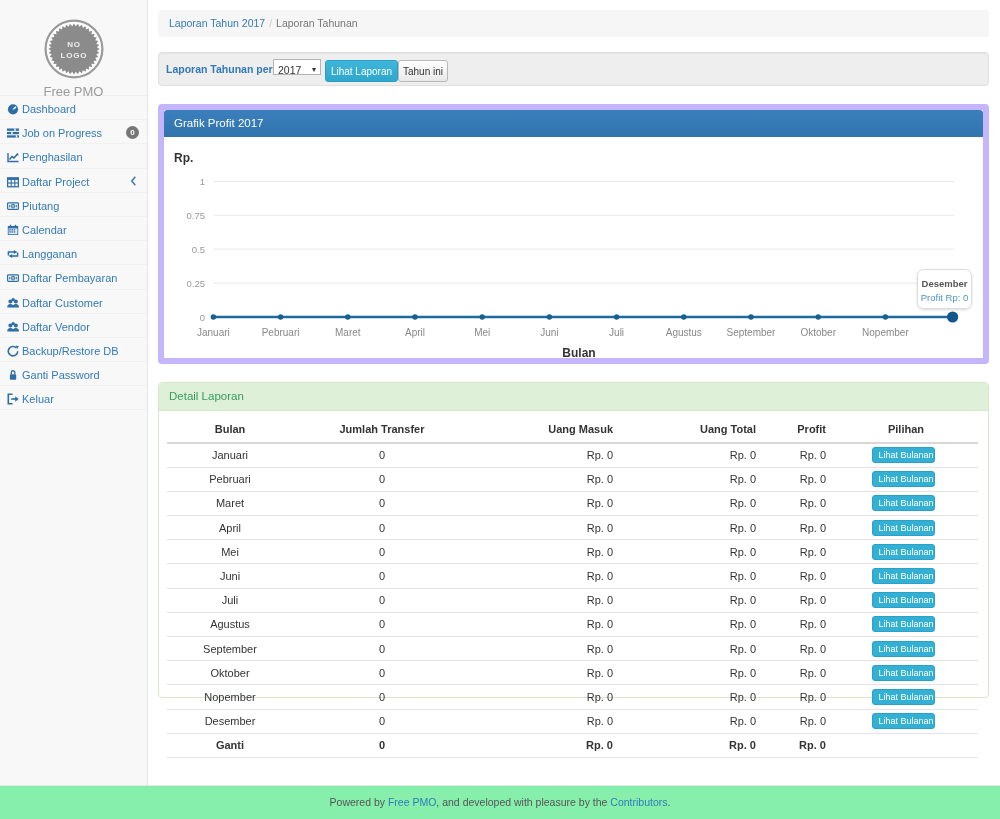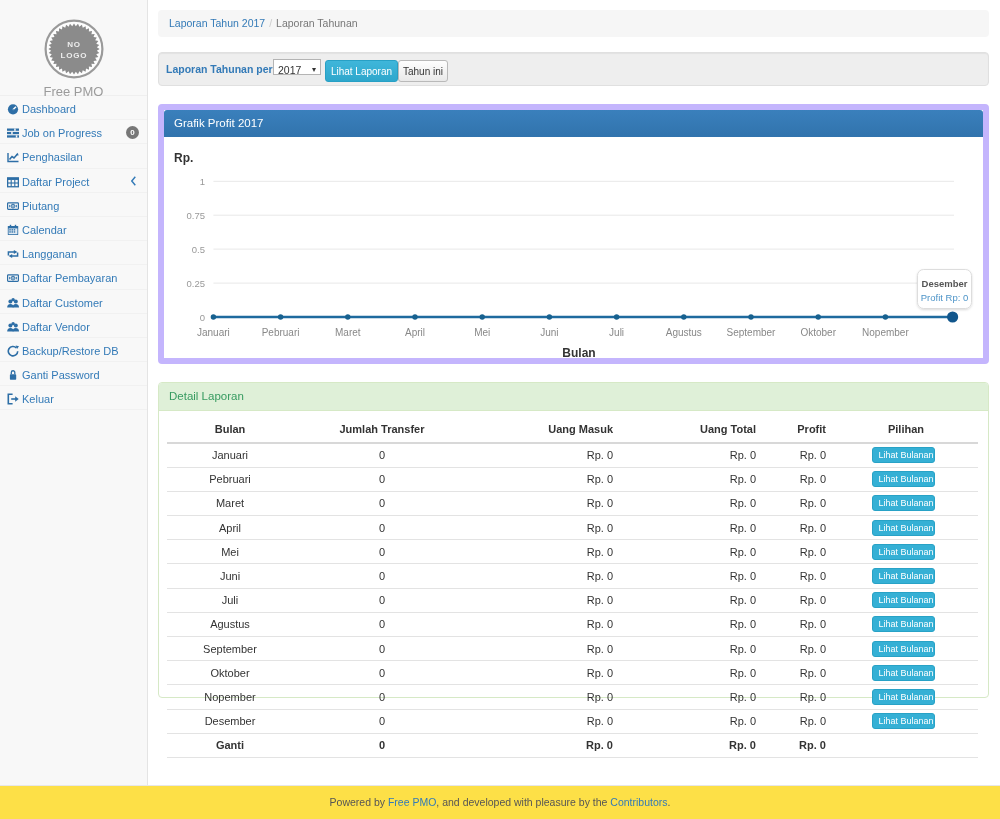--- a/index.html
+++ b/index.html
@@ -39,21 +39,21 @@
 #panel2 .hd { height:28px; background:#dff0d8; color:#379b60; font-size:11.5px; line-height:27px; padding-left:10px; border-radius:3px 3px 0 0; border-bottom:1px solid #d6e9c6; }
 #tbl { position:absolute; left:8px; top:33px; width:811px; border-collapse:collapse; table-layout:fixed; font-size:11px; color:#333; border-bottom:1px solid #e3e3e3; }
 #tbl th { font-weight:bold; border-bottom:2px solid #d8d8d8; padding:5px 8px; height:27px; }
 #tbl td { border-top:1px solid #e3e3e3; padding:0 8px; height:24.2px; }
 #tbl tr.first td { border-top:none; }
 #tbl .c { text-align:center; }
 #tbl .r { text-align:right; }
 .btn-sm { display:inline-block; width:63px; height:16px; margin-left:-6px; background:#35b0d5; border:1px solid #28a2c6; border-radius:3px; color:#fff; font-size:9px; line-height:14px; text-align:right; }
 
 
-#footer { position:absolute; left:0; top:785px; width:1000px; height:34px; background:#fde047; border-top:1px solid #e7e7e7; text-align:center; font-size:10.5px; color:#555; line-height:32px; }
+#footer { position:absolute; left:0; top:785px; width:1000px; height:34px; background:#86efac; border-top:1px solid #e7e7e7; text-align:center; font-size:10.5px; color:#555; line-height:32px; }
 </style>
 </head>
 <body>
 
 <div id="sidebar">
   <div id="brand">
     <svg width="62" height="62" viewBox="0 0 62 62">
         <circle cx="31" cy="31" r="28.4" fill="#fdfdfd" stroke="#9a9a9a" stroke-width="2.2"></circle>
         <polygon points="31.00,5.40 32.80,8.17 35.00,5.72 36.35,8.73 38.91,6.65 39.76,9.84 42.62,8.19 42.97,11.47 46.05,10.29 45.87,13.59 49.10,12.90 48.41,16.13 51.71,15.95 50.53,19.03 53.81,19.38 52.16,22.24 55.35,23.09 53.27,25.65 56.28,27.00 53.83,29.20 56.60,31.00 53.83,32.80 56.28,35.00 53.27,36.35 55.35,38.91 52.16,39.76 53.81,42.62 50.53,42.97 51.71,46.05 48.41,45.87 49.10,49.10 45.87,48.41 46.05,51.71 42.97,50.53 42.62,53.81 39.76,52.16 38.91,55.35 36.35,53.27 35.00,56.28 32.80,53.83 31.00,56.60 29.20,53.83 27.00,56.28 25.65,53.27 23.09,55.35 22.24,52.16 19.38,53.81 19.03,50.53 15.95,51.71 16.13,48.41 12.90,49.10 13.59,45.87 10.29,46.05 11.47,42.97 8.19,42.62 9.84,39.76 6.65,38.91 8.73,36.35 5.72,35.00 8.17,32.80 5.40,31.00 8.17,29.20 5.72,27.00 8.73,25.65 6.65,23.09 9.84,22.24 8.19,19.38 11.47,19.03 10.29,15.95 13.59,16.13 12.90,12.90 16.13,13.59 15.95,10.29 19.03,11.47 19.38,8.19 22.24,9.84 23.09,6.65 25.65,8.73 27.00,5.72 29.20,8.17" fill="#8b8b8b"></polygon>
         <text x="31" y="28.5" font-size="8" font-weight="bold" fill="#ededed" text-anchor="middle" letter-spacing="0.8">NO</text>

